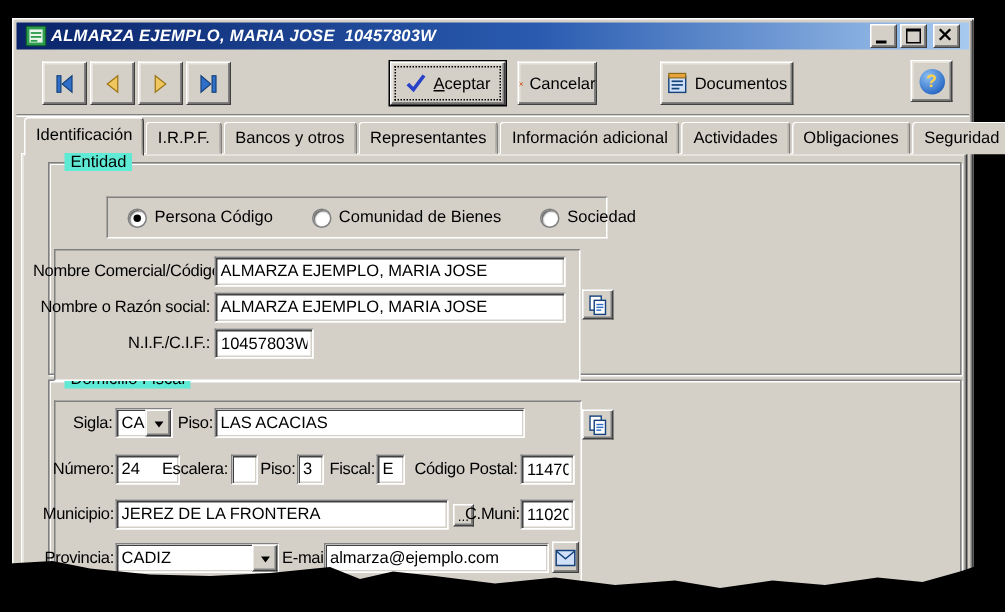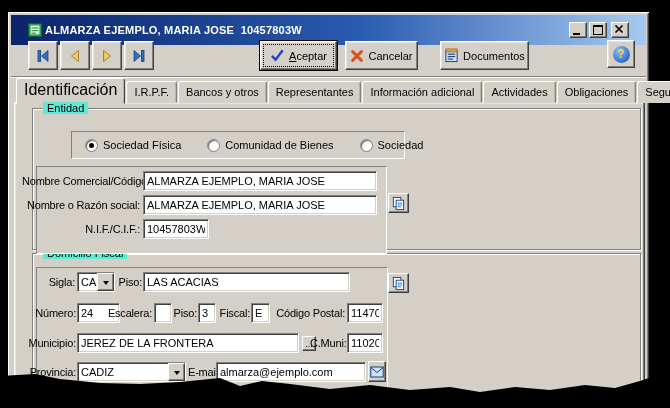--- a/index.html
+++ b/index.html
@@ -4,21 +4,21 @@
 <style>
   html,body{margin:0;padding:0;background:#000;}
   .screen{position:relative;width:670px;height:408px;background:#000;overflow:hidden;
           font-family:"Liberation Sans",sans-serif;font-size:11px;color:#000;}
   .window{position:absolute;left:8px;top:12px;width:641px;height:394px;background:#d4d0c8;
           box-shadow:inset 1px 1px 0 #ffffff,inset -1px -1px 0 #404040,
                      inset 2px 2px 0 #d4d0c8,inset -2px -2px 0 #808080;}
   
   .titlebar{position:absolute;left:3px;top:3px;width:635px;height:18px;
             background:linear-gradient(90deg,#0a246a 0%,#2a5bb0 55%,#a6caf0 100%);
-            display:flex;align-items:center;padding:15px;box-sizing:border-box;}
+            display:flex;align-items:center;padding:4px;box-sizing:border-box;font-style:italic;}
   .app-icon{width:14px;height:14px;margin:0 3px 0 2px;flex:0 0 auto;}
   .title-text{color:#fff;font-weight:bold;font-size:11px;white-space:pre;flex:1 1 auto;
               overflow:hidden;letter-spacing:0.2px;}
   .tb-btn{width:16px;height:14px;background:#d4d0c8;margin-left:2px;flex:0 0 auto;
           border:1px solid;border-color:#fff #404040 #404040 #fff;
           box-shadow:inset -1px -1px 0 #808080;position:relative;cursor:default;}
   .tb-btn.close{margin-left:4px;margin-right:2px;}
   .g-min{position:absolute;left:3px;bottom:2px;width:7px;height:2px;background:#000;}
   .g-max{position:absolute;left:3px;top:2px;width:8px;height:7px;border:1px solid #000;border-top-width:2px;}
   .g-close{position:absolute;left:2px;top:1px;width:10px;height:10px;}
@@ -31,21 +31,21 @@
   .separator{position:absolute;left:3px;top:64px;width:635px;height:0;
              border-top:1px solid #808080;border-bottom:1px solid #fff;}
   .helpq{width:17px;height:17px;border-radius:50%;
          background:radial-gradient(circle at 35% 30%,#8fc0f0,#2f6fc9 70%,#1a3a7a);
          color:#ffd24a;font-weight:bold;font-size:12px;line-height:17px;text-align:center;}
   
   .tabbar{position:absolute;left:8px;top:67px;height:24px;display:flex;align-items:flex-end;z-index:3;}
   .tab{height:20px;line-height:20px;padding:0 7px;background:#d4d0c8;margin-right:1px;
        border:1px solid;border-color:#fff #808080 #d4d0c8 #fff;border-radius:3px 3px 0 0;
        box-shadow:inset -1px 0 0 #b8b4ac;white-space:nowrap;cursor:default;}
-  .tab.active{height:24px;line-height:22px;font-size:16px;z-index:4;position:relative;
+  .tab.active{height:24px;line-height:22px;font-size:11px;z-index:4;position:relative;
        border-color:#fff #404040 #d4d0c8 #fff;margin-bottom:-1px;}
   .tabpage{position:absolute;left:6px;top:90px;width:629px;height:304px;background:#d4d0c8;
        border:1px solid;border-color:#fff #404040 #404040 #fff;
        box-shadow:inset -1px -1px 0 #808080,inset 1px 1px 0 #e8e4dc;z-index:2;}
   
   .groupbox{position:absolute;border:1px solid #808080;
             box-shadow:1px 1px 0 #fff,inset 1px 1px 0 #fff;z-index:3;}
   .legend{position:absolute;top:-7px;left:10px;background:#5eead4;padding:0 4px;white-space:nowrap;}
   .inset-panel{position:absolute;border:1px solid;border-color:#808080 #fff #fff #808080;z-index:4;background:#d4d0c8;}
   
@@ -125,21 +125,21 @@
         <rect x="10.4" y="2.5" width="2.6" height="11" fill="#2f6fc9" stroke="#15427c" stroke-width="0.8"></rect>
       </svg>
     </div>
 
     <div class="btn btn-default" style="left:252px;top:29px;width:77px;height:29px;">
       <svg width="15" height="15" viewBox="0 0 16 16">
         <path d="M2 8.5 L6 12.5 L13.5 2.5" stroke="#2742c8" stroke-width="2.6" fill="none"></path>
       </svg>
       <span><u>A</u>ceptar</span>
     </div>
-    <div class="btn" style="left:337px;top:29px;width:73px;height:29px;">
+    <div class="btn" style="left:337px;top:29px;width:53px;height:29px;">
       <svg width="14" height="14" viewBox="0 0 16 16">
         <path d="M3 3 L13 13 M13 3 L3 13" stroke="#d3541e" stroke-width="3.4" stroke-linecap="round"></path>
       </svg>
       <span>Cancelar</span>
     </div>
     <div class="btn" style="left:432px;top:29px;width:89px;height:29px;align-items:center;">
       <svg width="15" height="15" viewBox="0 0 16 16">
         <rect x="2" y="3" width="12" height="11.5" fill="#cfe0f8" stroke="#15427c"></rect>
         <rect x="2" y="1" width="12" height="3.2" fill="#e8a33d" stroke="#8a6914" stroke-width="0.8"></rect>
         <rect x="4" y="6" width="8" height="1.2" fill="#15427c"></rect>
@@ -164,21 +164,21 @@
       <span class="tab">Seguridad</span>
     </div>
     <div class="tabpage"></div>
 
     <div class="groupbox" style="left:24px;top:96px;width:607px;height:140px;">
       <span class="legend">Entidad</span>
     </div>
     <div class="inset-panel radio-row">
       <span class="radio-item">
         <span class="radio sel"></span>
-        <span>Sociedad Física</span>
+        <span>Persona Código</span>
       </span>
       <span class="radio-item">
         <span class="radio"></span>
         <span>Comunidad de Bienes</span>
       </span>
       <span class="radio-item">
         <span class="radio"></span>
         <span>Sociedad</span>
       </span>
     </div>

